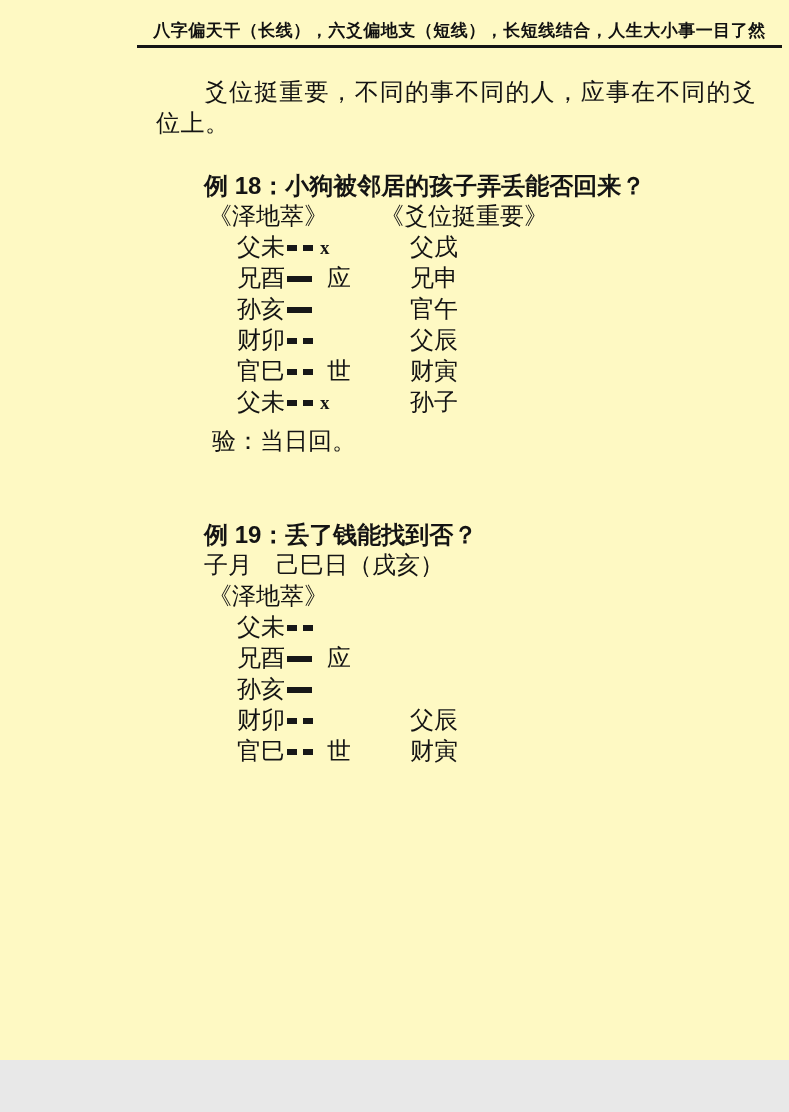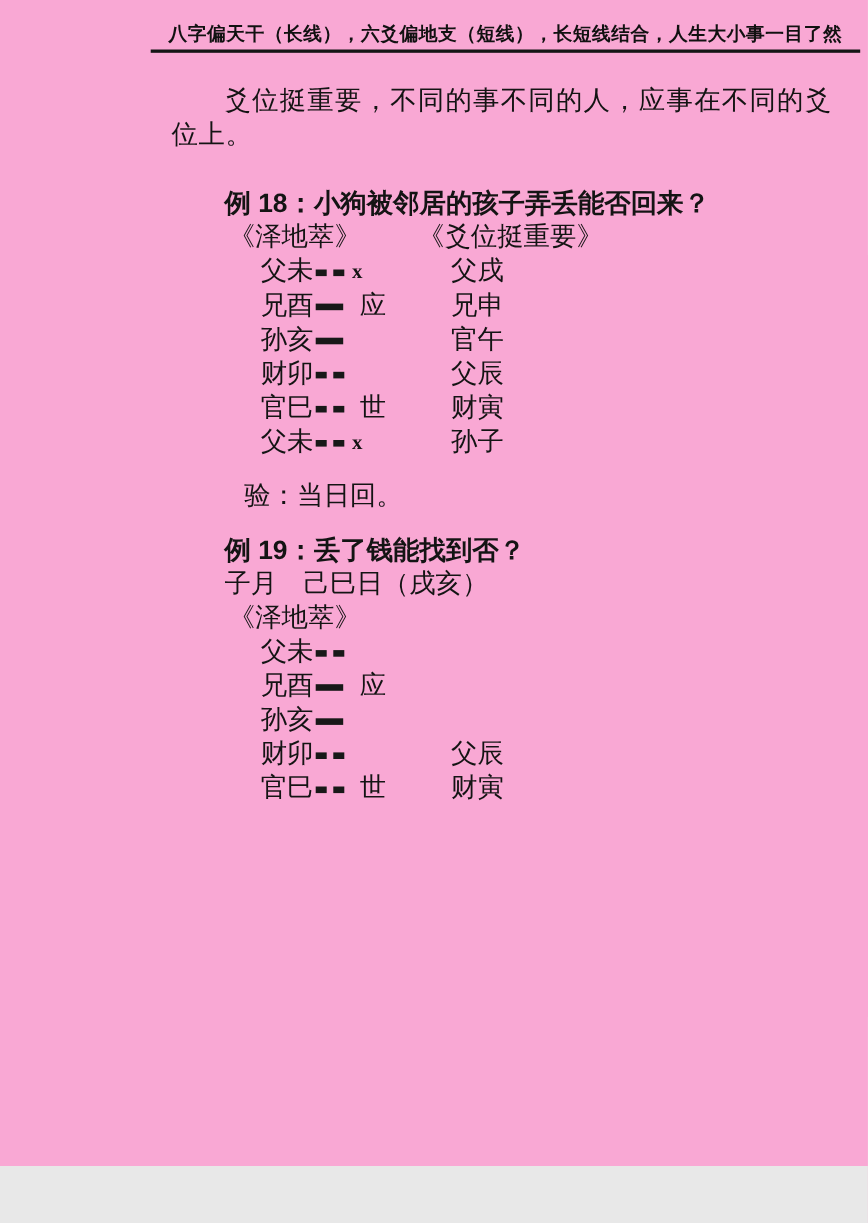--- a/index.html
+++ b/index.html
@@ -1,35 +1,35 @@
 <!DOCTYPE html>
 <html><head>
 <meta charset="utf-8">
 <style>
   html,body{margin:0;padding:0;background:#e8e8e8;}
   .page{
     position:relative;width:789px;height:1060px;margin:0 auto;
-    background:#f9a8d4;color:#141414;overflow:hidden;
+    background:#fef9c3;color:#141414;overflow:hidden;
     font-family:"Liberation Serif","DejaVu Serif",serif;
   }
   
   .running-header{position:absolute;top:19px;left:137px;width:645px;text-align:center;}
   .header-text{
     font-family:"Liberation Sans","DejaVu Sans",sans-serif;
     font-weight:bold;font-size:17px;letter-spacing:.5px;white-space:nowrap;color:#111;
   }
   .header-rule{position:absolute;top:45px;left:137px;width:645px;height:3px;background:#151515;}
   
   .content{position:absolute;left:156px;top:77px;width:600px;font-size:24px;line-height:31px;}
   .body-para{margin:0;text-indent:2em;text-align:justify;letter-spacing:.5px;}
   .para-3{margin-top:8px;}
-  .single-line{margin:18px;text-indent:2em;}
+  .single-line{margin:8px;text-indent:2em;}
   .example{margin:0;}
   .example-18{margin-top:31px;}
-  .example-19{margin-top:18px;}
+  .example-19{margin-top:62px;}
   .ex-title{
     margin:0;font-size:24px;line-height:31px;text-indent:2em;
     font-family:"Liberation Sans","DejaVu Sans",sans-serif;font-weight:bold;letter-spacing:0;
     white-space:nowrap;
   }
   .date-line{text-indent:2em;white-space:nowrap;}
   .gua-line{position:relative;height:31px;white-space:nowrap;}
   .gua-left{position:absolute;left:52px;}
   .gua-right{position:absolute;left:224px;}
   

